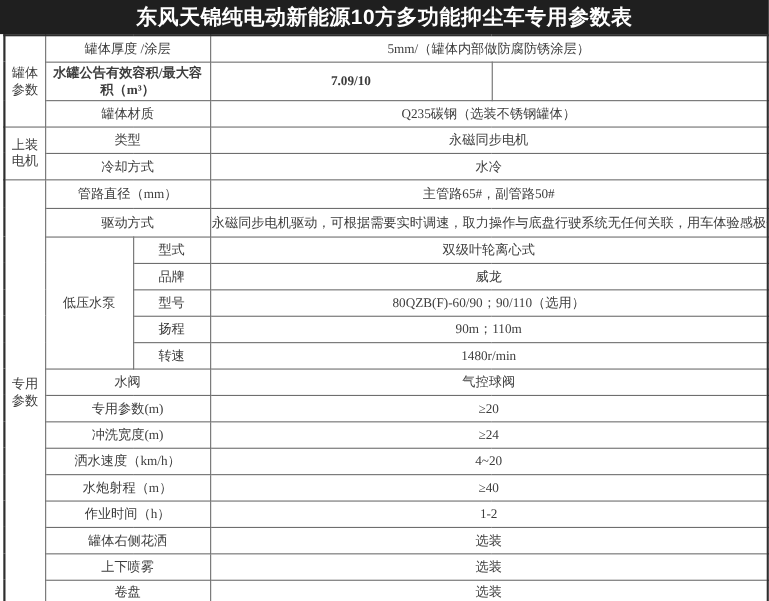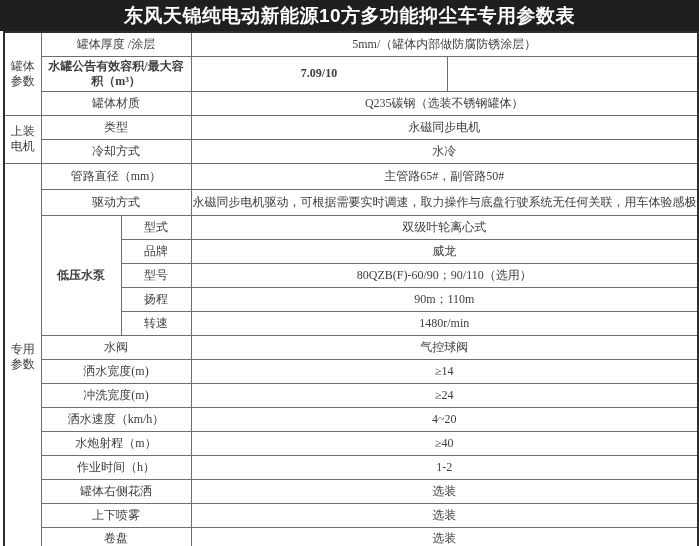--- a/index.html
+++ b/index.html
@@ -21,21 +21,21 @@
     border:1px solid #6e6e6e;
     font-size:12px;line-height:1.25;
     text-align:center;vertical-align:middle;
     padding:2px 4px;overflow:hidden;
     background:#ffffff;
   }
   tr{height:24px;}
   tr.tall{height:35px;font-weight:bold;}
   tr.mid{height:26px;}
   td.group{width:37px;padding:2px 1px;}
-  td.pumpgroup{padding:2px 2px;font-weight:bold;}
+  td.pumpgroup{padding:2px 2px;}
   td.longtext{font-size:12px;white-space:nowrap;padding:2px 1px;}
 </style>
 </head>
 <body>
 
 <div class="title-bar">
   <h1>东风天锦纯电动新能源10方多功能抑尘车专用参数表</h1>
 </div>
 
 <table class="spec">
@@ -103,22 +103,22 @@
     <tr>
       <td>转速</td>
       <td colspan="2">1480r/min</td>
     </tr>
 
     <tr>
       <td colspan="2">水阀</td>
       <td colspan="2">气控球阀</td>
     </tr>
     <tr>
-      <td colspan="2">洒水宽度(m)</td>
-      <td colspan="2">≥14</td>
+      <td colspan="2">专用参数(m)</td>
+      <td colspan="2">≥20</td>
     </tr>
     <tr>
       <td colspan="2">冲洗宽度(m)</td>
       <td colspan="2">≥24</td>
     </tr>
     <tr>
       <td colspan="2">洒水速度（km/h）</td>
       <td colspan="2">4~20</td>
     </tr>
     <tr>

